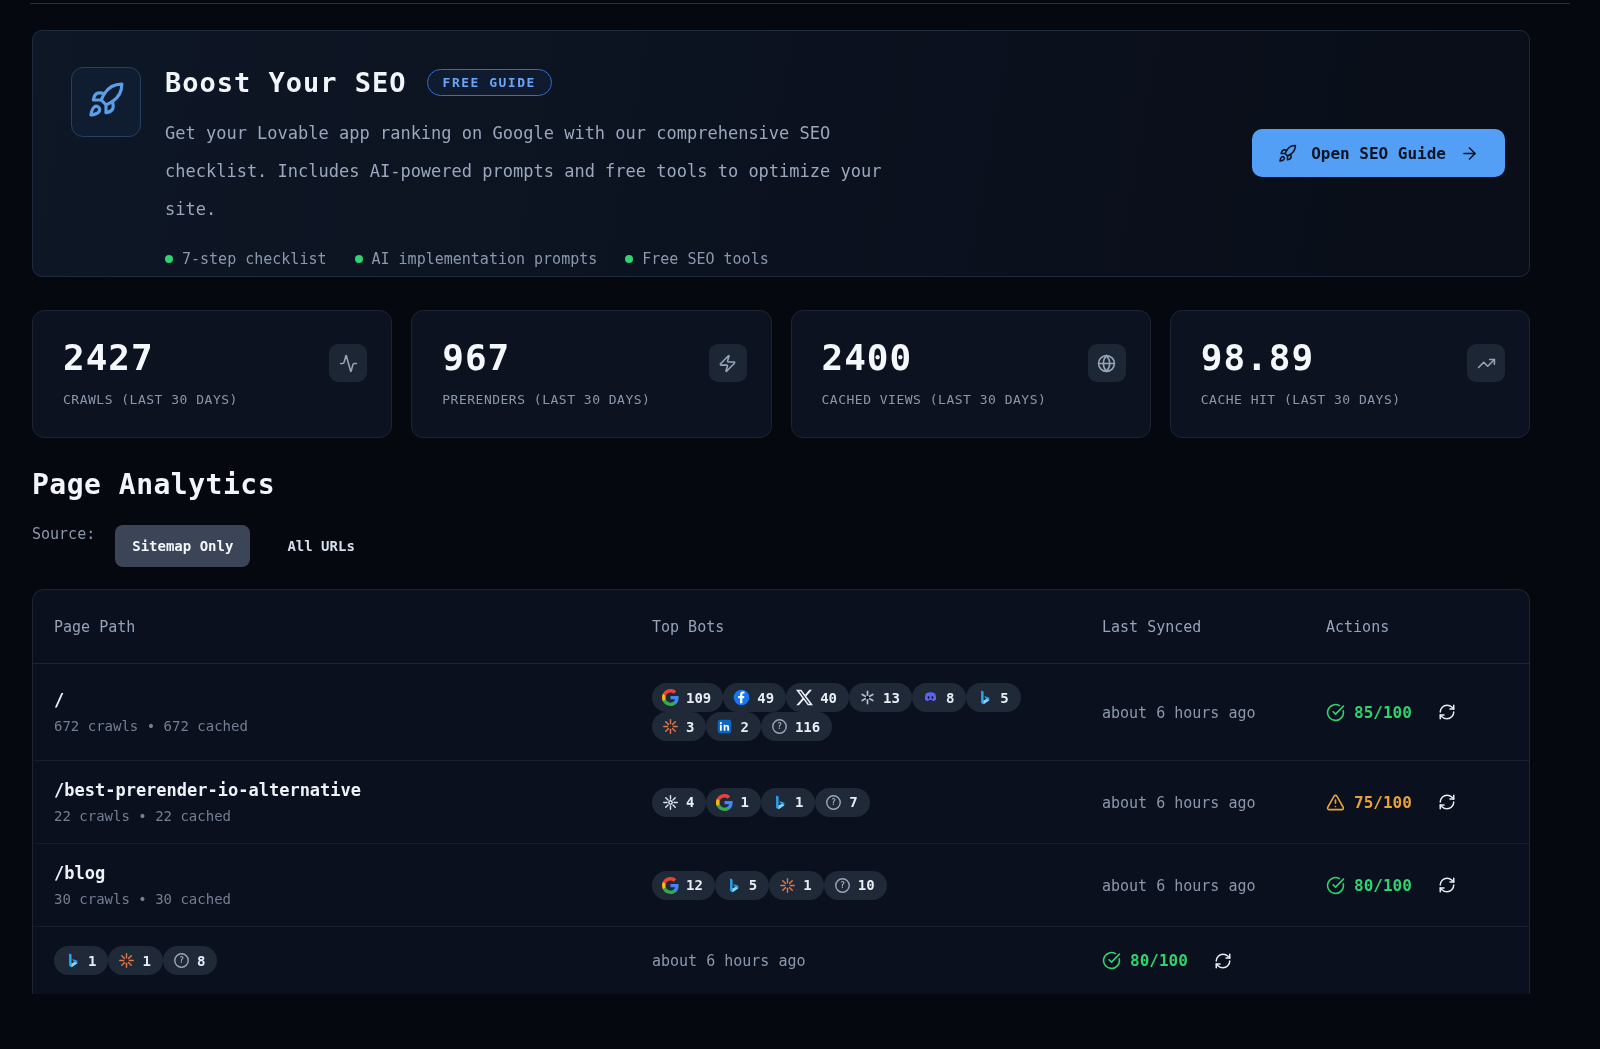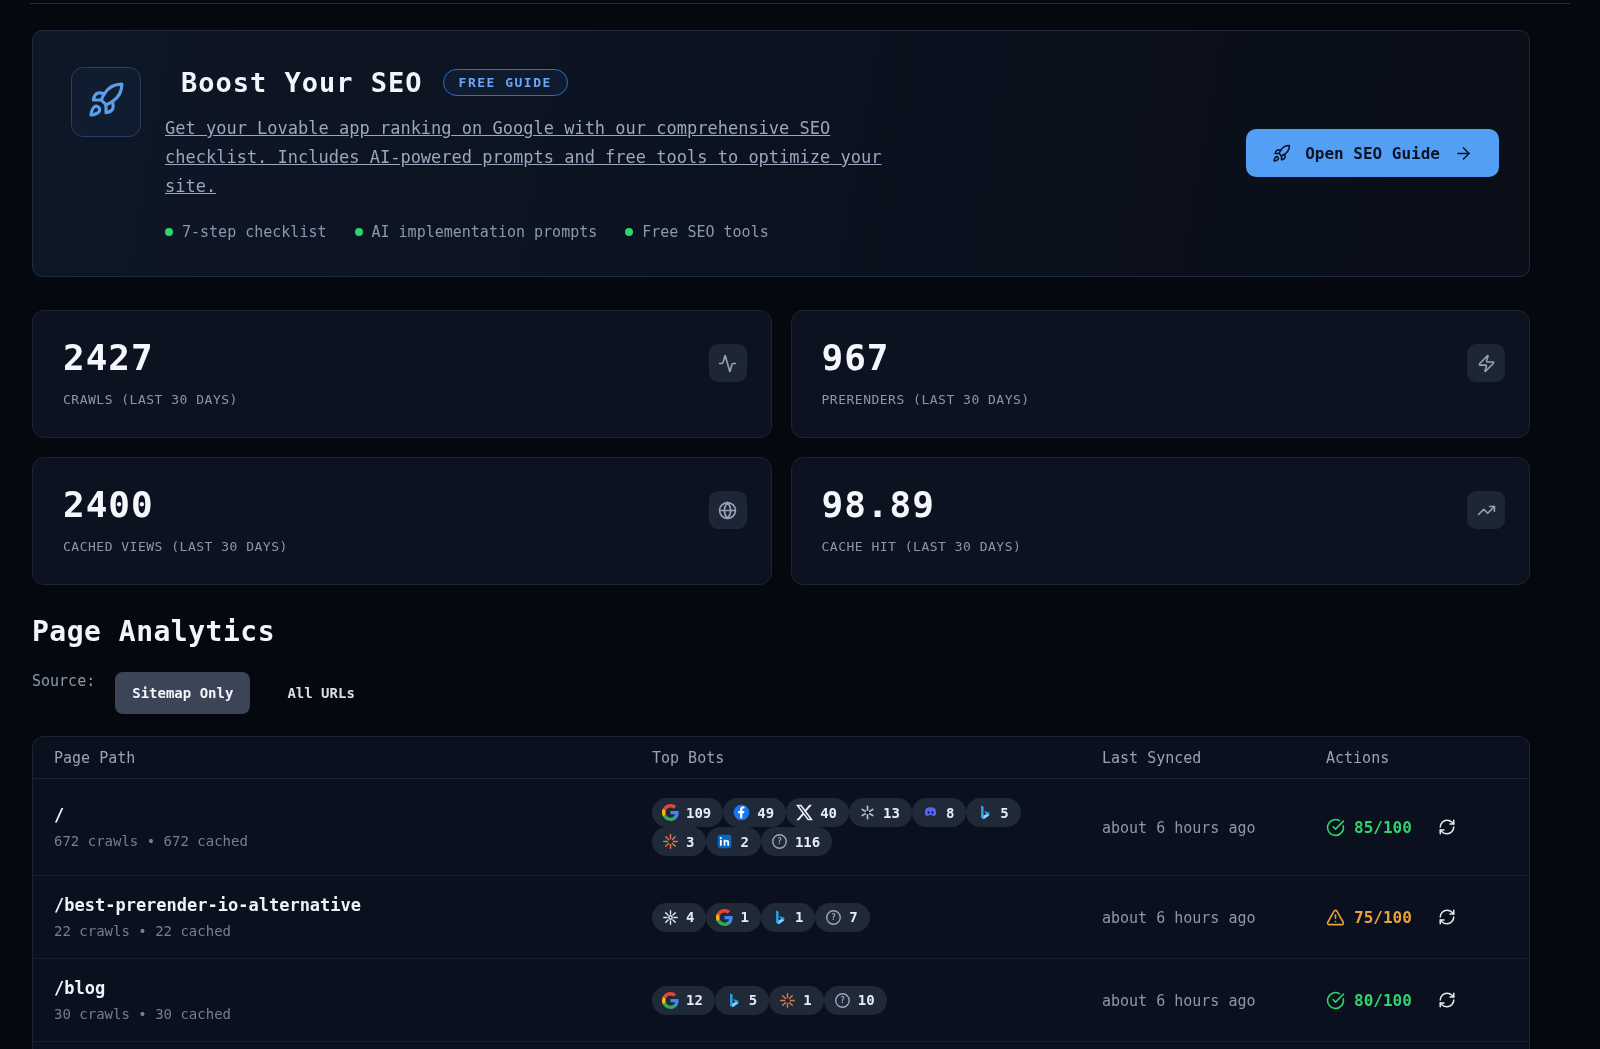--- a/index.html
+++ b/index.html
@@ -27,47 +27,47 @@
   }
   .rocket-box {
     width:70px; height:70px; flex:0 0 70px;
     border-radius:12px;
     background:#101c30;
     border:1px solid #27405f;
     display:flex; align-items:center; justify-content:center;
     color:#5b9ee8;
   }
   .rocket-box svg { width:38px; height:38px; }
-  .banner-title-row { display:flex; align-items:center; gap:20px;margin-left:16px; }
+  .banner-title-row { display:flex; align-items:center; gap:20px; }
   .banner-title { font-size:27px; font-weight:bold; color:#f2f6fb; letter-spacing:1px; }
   .free-badge {
     border:1.5px solid #336dc4; border-radius:999px;
     padding:5px 15px; font-size:13px; font-weight:bold; letter-spacing:1.5px;
     color:#6aa6f8; background:rgba(56,112,207,0.08);
   }
   .banner-desc {
     margin-top:16px; max-width:758px;
-    font-size:17px; line-height:29px; color:#9aa7bd;text-decoration:underline;
+    font-size:17px; line-height:38px; color:#9aa7bd;
   }
   .banner-features { margin-top:22px; display:flex; gap:28px; }
   .feature { display:flex; align-items:center; gap:9px; font-size:15px; color:#8b98ac; }
   .dot { width:8px; height:8px; border-radius:50%; background:#2fd36f; }
   .cta-btn {
-    position:absolute; right:30px; top:98px;
+    position:absolute; right:24px; top:98px;
     display:flex; align-items:center; gap:14px;
     background:#539ff6; color:#0c1424;
     border:none; border-radius:10px;
     padding:0 26px; height:48px;
     font-family:"DejaVu Sans Mono", monospace;
     font-size:16px; font-weight:bold; cursor:pointer;
   }
   .cta-btn svg { width:19px; height:19px; }
 
   
-  .stats { margin-top:33px; display:grid; grid-template-columns:repeat(2,1fr); gap:19px; }
+  .stats { margin-top:33px; display:grid; grid-template-columns:repeat(4,1fr); gap:19px; }
   .card {
     background:#0c1220; border:1px solid #1b2433; border-radius:12px;
     height:128px; padding:26px 24px 0 30px; position:relative;
   }
   .card-value { font-size:36px; font-weight:bold; color:#f4f7fb; letter-spacing:1px; }
   .card-label { margin-top:14px; font-size:13px; color:#8a97ab; letter-spacing:0.5px; }
   .card-icon-box {
     position:absolute; top:33px; right:24px;
     width:38px; height:38px; border-radius:9px; background:#1c2634;
     display:flex; align-items:center; justify-content:center; color:#97a4b8;
@@ -104,21 +104,21 @@
     border-radius:12px 12px 0 0;
     background:#0a101d;
     overflow:hidden;
   }
   .thead, .trow {
     display:grid;
     grid-template-columns:598px 450px 224px 1fr;
     padding:0 21px;
     align-items:center;
   }
-  .thead { height:42px; color:#96a3b8; font-size:15px; border-bottom:1px solid #1c2534; }
+  .thead { height:74px; color:#96a3b8; font-size:15px; border-bottom:1px solid #1c2534; }
   .trow { border-top:1px solid #151e2d; padding-top:19px; padding-bottom:19px; }
   .trow:first-child { border-top:none; }
   .ppath { font-size:17px; font-weight:bold; color:#eef2f8; }
   .pmeta { margin-top:8px; font-size:14px; color:#747f93; }
   .bots-cell { display:flex; flex-wrap:wrap; max-width:412px; align-items:center; }
   .badge {
     display:inline-flex; align-items:center; gap:7px;
     background:#202938; border-radius:999px;
     padding:5px 12px 5px 10px; height:29px; cursor:default;
   }

